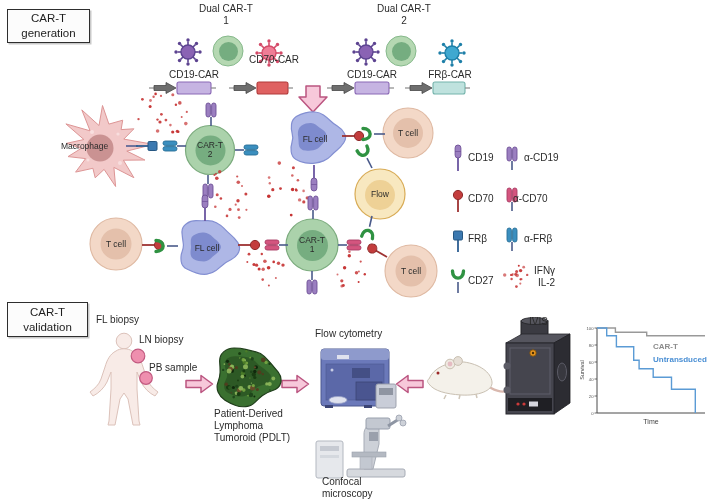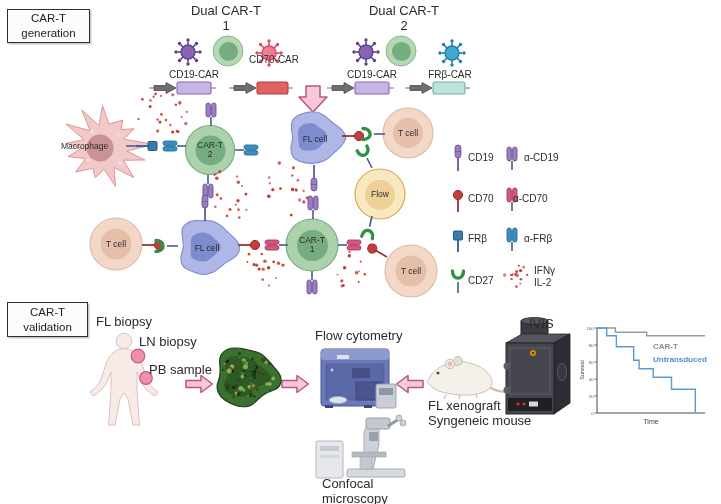--- a/index.html
+++ b/index.html
@@ -2,22 +2,22 @@
 <html><head>
 <meta charset="utf-8">
 <style>
   html,body{margin:0;padding:0;background:#fff;}
   .canvas{position:relative;width:721px;height:504px;background:#fff;overflow:hidden;
           font-family:"Liberation Sans",sans-serif;}
   svg.layer{position:absolute;left:0;top:0;}
   .label{position:absolute;color:#2b2b2b;white-space:pre-line;line-height:1.18;}
   .cx{transform:translateX(-50%);text-align:center;}
   .cc{transform:translate(-50%,-50%);text-align:center;line-height:1.05;}
-  .cy{transform:translateY(-50%);}
-  .s8{font-size:10px;} .s85{font-size:8.5px;} .s9{font-size:13px;}
+  .cy{transform:translateY(-50%);text-align:right;}
+  .s8{font-size:10px;} .s85{font-size:8.5px;} .s9{font-size:10px;}
   .box{position:absolute;border:1.8px solid #2e2e2e;background:#fcfcfc;
        display:flex;align-items:center;justify-content:center;text-align:center;
        font-size:11.5px;color:#1d1d1d;line-height:1.3;white-space:pre-line;
        box-shadow:1.5px 1.5px 0 #c9c9c9;}
   #chart{position:absolute;left:577px;top:316px;}
 </style>
 </head>
 <body>
 
 <div class="canvas">
@@ -473,20 +473,21 @@
   <div class="label cy s8" style="left:513px;top:199px;">α-CD70</div>
   <div class="label cy s8" style="left:468px;top:239px;">FRβ</div>
   <div class="label cy s8" style="left:524px;top:239px;">α-FRβ</div>
   <div class="label cy s8" style="left:468px;top:281px;">CD27</div>
   <div class="label cy s8" style="left:534px;top:277px;line-height:1.2;">IFNγ
 IL-2</div>
 
   <div class="label s9" style="left:96px;top:314px;">FL biopsy</div>
   <div class="label s9" style="left:139px;top:334px;">LN biopsy</div>
   <div class="label s9" style="left:149px;top:362px;">PB sample</div>
+  <div class="label s9" style="left:214px;top:408px;">Patient-Derived
+Lymphoma
+Tumoroid (PDLT)</div>
   <div class="label s9" style="left:315px;top:328px;">Flow cytometry</div>
   <div class="label s9" style="left:322px;top:476px;">Confocal
 microscopy</div>
-  <div class="label s9" style="left:428px;top:398px;">FL xenograft
-Syngeneic mouse</div>
   <div class="label s9" style="left:529px;top:316px;">IVIS</div>
 
 </div>
 
 </body></html>

